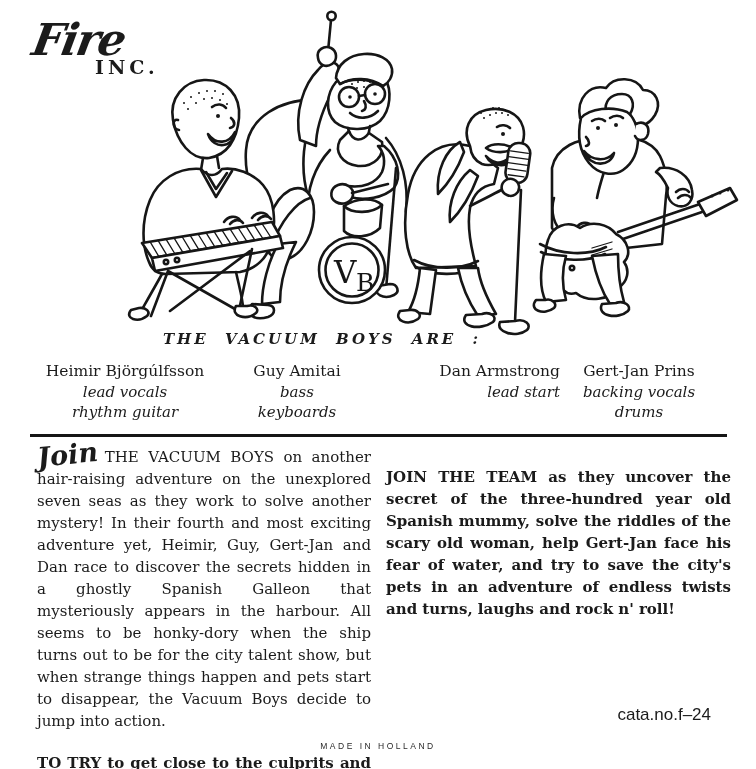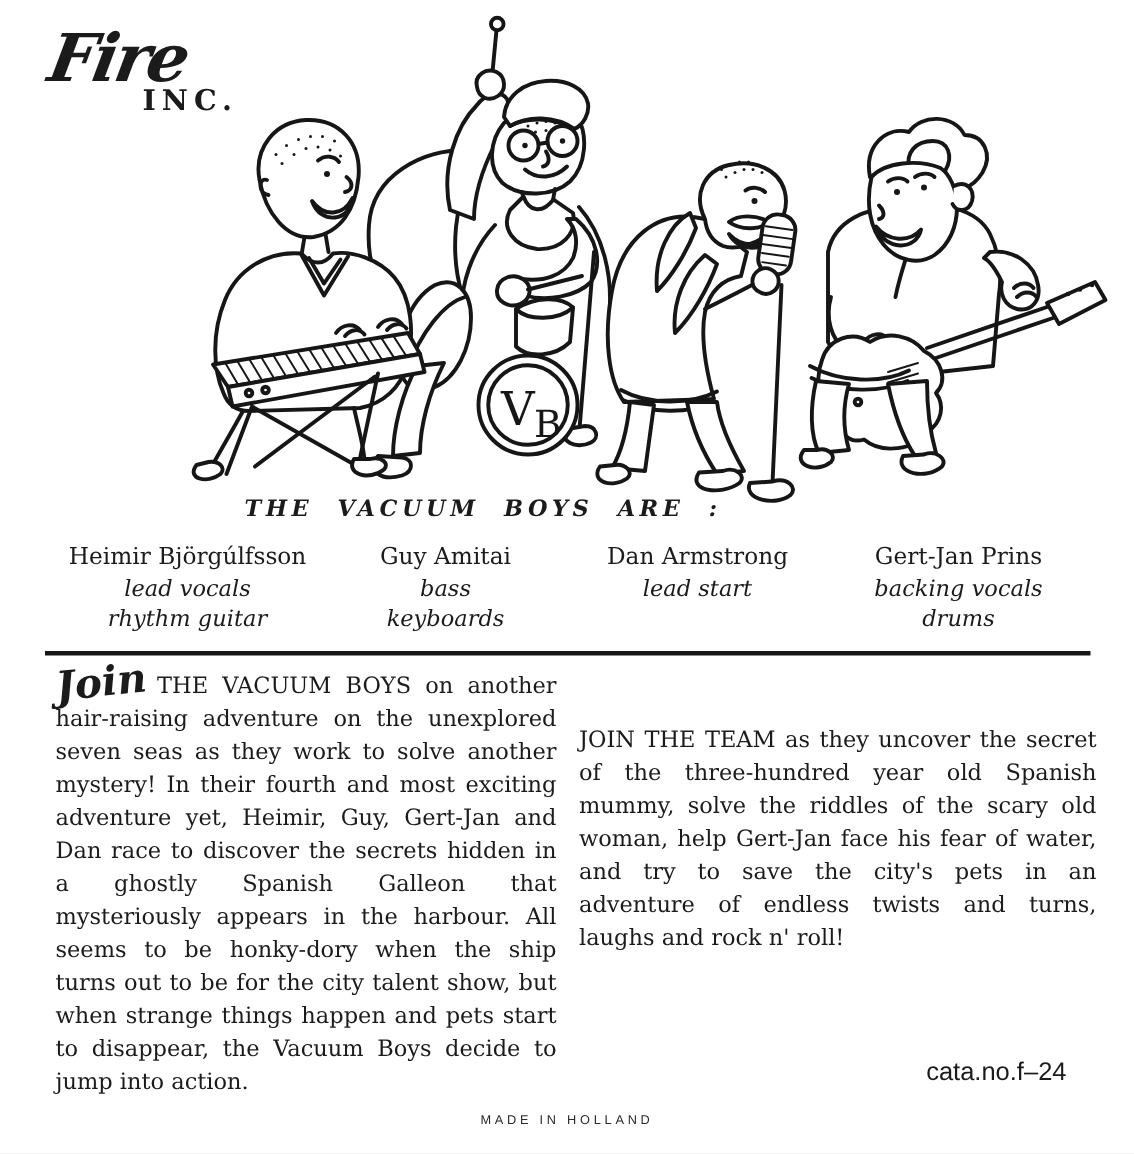--- a/index.html
+++ b/index.html
@@ -25,32 +25,32 @@
   #caption{
     position:absolute; top:330px; left:0; width:756px; text-align:center;
     transform:translateX(-56px);
     font-weight:bold; font-style:italic; font-size:15px;
     letter-spacing:3px; word-spacing:8px;
   }
   
   .member{position:absolute; top:361px; width:190px; text-align:center;}
   .member .name{font-size:15.5px; line-height:21px;}
   .member .role{font-style:italic; font-size:15px; line-height:20px;}
-  #m0{left:30px;} #m1{left:202px;} #m2{left:370px;} #m3{left:544px;}
+  #m0{left:30px;} #m1{left:202px;} #m2{left:370px;text-align:right;} #m3{left:544px;}
   
   #divider{position:absolute; left:30px; top:434px; width:697px; height:3px; background:#161616;}
   
   #story{
     position:absolute; left:37px; top:446px; width:694px;
     display:grid; grid-template-columns:334px 345px; column-gap:15px;
   }
   #story p{
     margin:0; text-align:justify; font-size:15px; line-height:22px;
   }
-  #story p.second{margin-top:36px;}
+  #story p.second{margin-top:20px;font-weight:bold;}
   .lead{
     display:inline-block; font-style:italic; font-weight:bold;
     font-size:27px; line-height:14px; letter-spacing:0px;
     transform:rotate(-6deg) translateY(2px); margin-right:7px;
   }
   
   #catalog{
     position:absolute; right:45px; top:705px;
     font-family:"Liberation Sans","DejaVu Sans",sans-serif; font-size:17px;
   }

